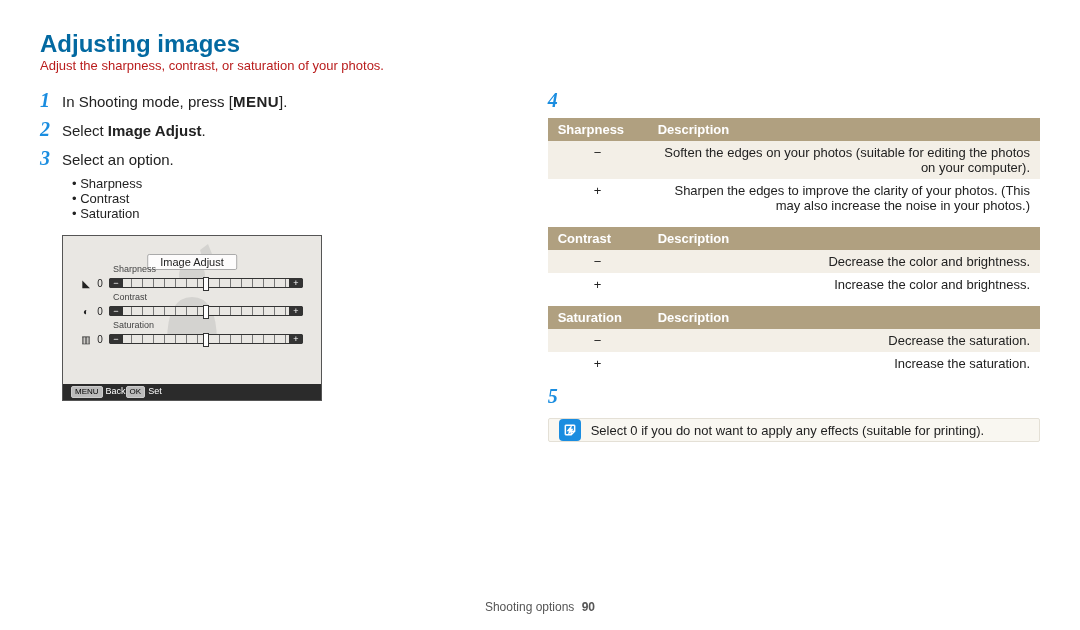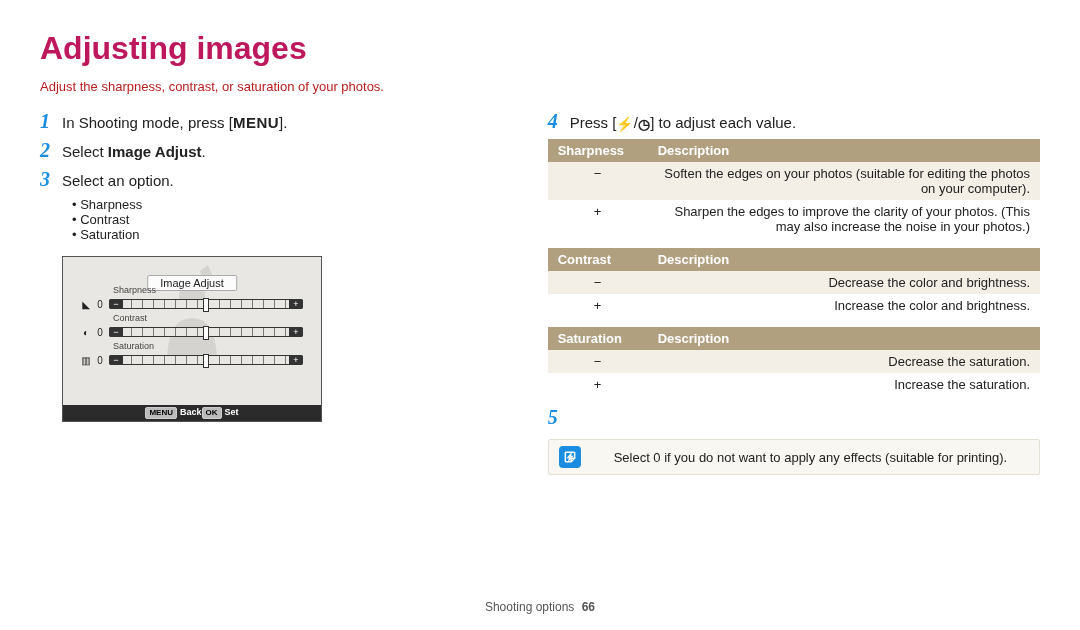--- a/index.html
+++ b/index.html
@@ -7,24 +7,24 @@
     width: 1080px;
     height: 630px;
     font-family: "Segoe UI", Arial, sans-serif;
     font-size: 14px;
     color: #222;
     padding: 30px 40px 20px 40px;
     position: relative;
     background: #fff;
   }
   .page-title {
-    color: #be185d;
-    font-size: 32px;
+    color: #0369a1;
+    font-size: 24px;
     font-weight: 700;
-    margin-bottom: 12px;
+    margin-bottom: 0;
   }
   .intro {
     font-size: 13px;
     color: #b91c1c;
     margin-bottom: 16px;
   }
   .columns {
     display: flex;
     gap: 60px;
   }
@@ -164,23 +164,22 @@
     height: 14px;
     background: #fff;
     border: 1px solid #333;
   }
   .slider-group { position: relative; height: 28px; }
   .lcd-footer {
     background: #2b2b2b;
     color: #fff;
     font-size: 9px;
     display: flex;
-    justify-content: center;
-    padding: 2px 0;
-    font-weight: bold;
+    justify-content: flex-start;
+    padding: 2px 8px;
   }
   .lcd-footer span.tag {
     border: 1px solid #ccc;
     border-radius: 2px;
     padding: 0 3px;
     margin-right: 3px;
     font-size: 8px;
     background: #bbb;
     color: #000;
     display: inline-block;
@@ -209,24 +208,23 @@
   }
   .opt-table td:first-child { text-align: center; width: 100px; }
   .opt-table tr:nth-child(even) td { background: #f3efe7; }
   .opt-table tr:nth-child(odd) td { background: #fff; }
   
   .note {
     display: flex;
     align-items: center;
     border: 1px solid #e4e0d6;
     background: #f9f7f1;
-    padding: 6px 10px;
+    padding: 0 10px;
     margin-top: 10px;
     border-radius: 2px;
-    gap: 23px;
   }
   .note-icon {
     width: 22px;
     height: 22px;
     border-radius: 4px;
     background: #1a8de0;
     color: #fff;
     display: flex;
     align-items: center;
     justify-content: center;
@@ -323,23 +321,20 @@
         <span><span class="tag">MENU</span><span>Back</span></span>
         <span><span class="tag">OK</span><span>Set</span></span>
       </div>
     </div>
   </div>
 
   <div class="col col-right">
 
     <div class="step">
       <div class="step-num">4</div>
-      <div class="step-text">
-        <span>Press [</span><span class="icon-flash">⚡</span><span>/</span><span class="icon-timer">◷</span><span>] to adjust each value.</span>
-      </div>
     </div>
 
     <table class="opt-table">
       <tbody>
           <tr>
             <th>Sharpness</th>
             <th>Description</th>
           </tr>
       <tr>
             <td>−</td>
@@ -398,14 +393,14 @@
           </svg>
       </div>
       <div class="note-text">Select 0 if you do not want to apply any effects (suitable for printing).</div>
     </div>
 
   </div>
 </div>
 
 <div class="page-footer">
   <span>Shooting options</span>
-  <span class="num">66</span>
+  <span class="num">90</span>
 </div>
 
 </body></html>

